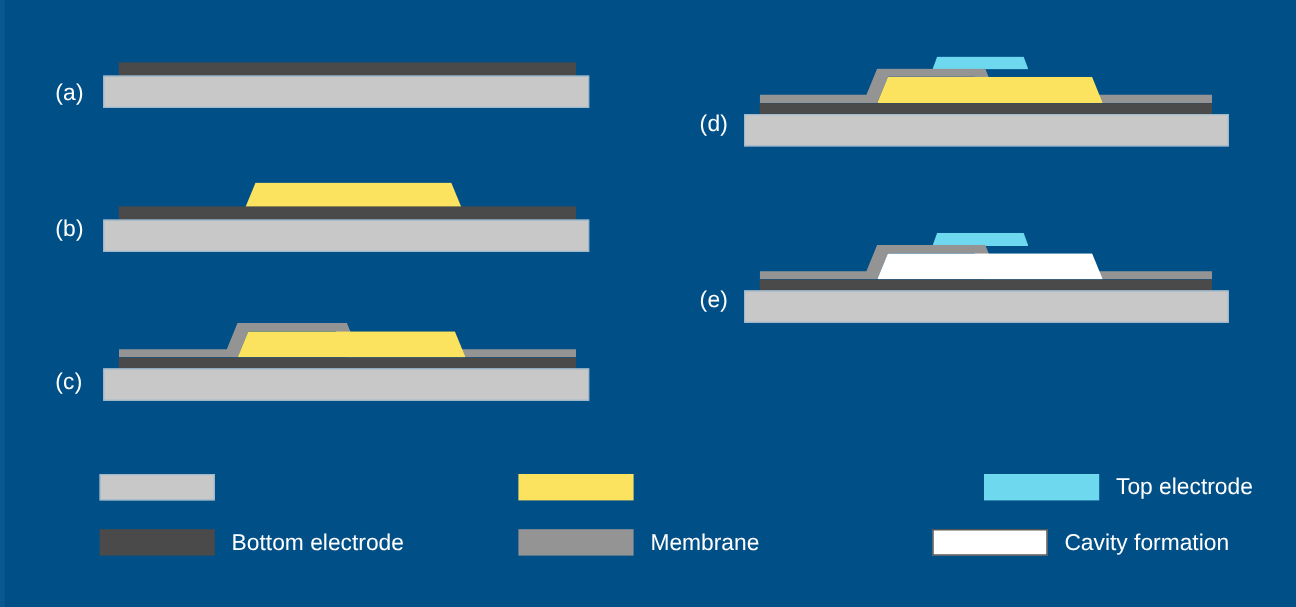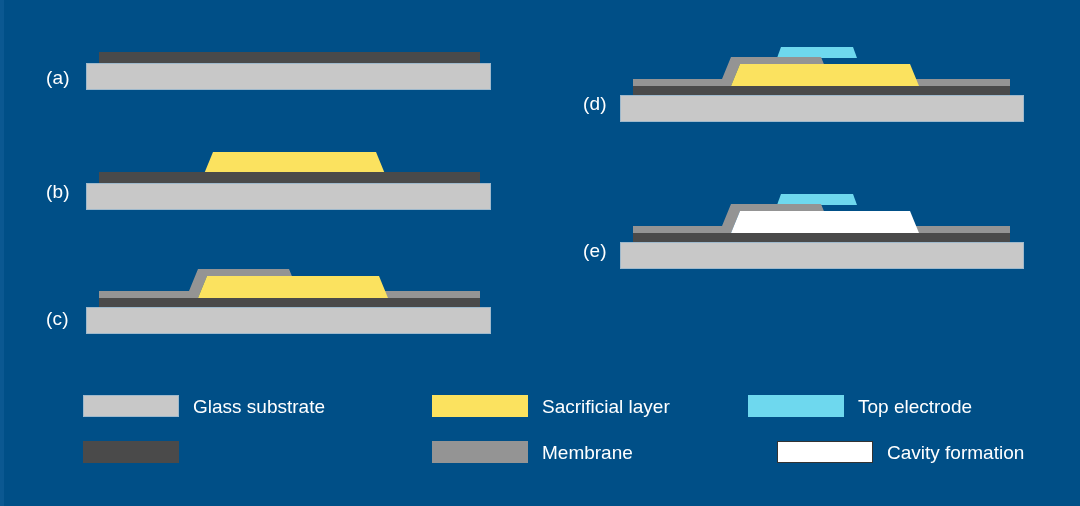--- a/index.html
+++ b/index.html
@@ -142,38 +142,37 @@
 
     <div class="piece" style="left:633px; top:233px; width:377px; height:9px; background:#4a4a4a;"></div>
 
     <div class="piece" style="left:620px; top:242px; width:404px; height:27px; background:#c8c8c8; border:1px solid #9fb9cc; box-sizing:border-box;"></div>
   </div>
 
   <div>
 
     <div class="legend-item" style="left:83px; top:395px;">
       <span class="legend-swatch" style="background:#c8c8c8; border:1px solid #9fb9cc; box-sizing:border-box;"></span>
-      <span class="legend-text">Glass substrate</span>
     </div>
 
     <div class="legend-item" style="left:83px; top:441px;">
       <span class="legend-swatch" style="background:#4a4a4a;"></span>
+      <span class="legend-text">Bottom electrode</span>
     </div>
 
     <div class="legend-item" style="left:432px; top:395px;">
       <span class="legend-swatch" style="background:#fbe25f;"></span>
-      <span class="legend-text">Sacrificial layer</span>
     </div>
 
     <div class="legend-item" style="left:432px; top:441px;justify-content:space-between;">
       <span class="legend-swatch" style="background:#949494;"></span>
       <span class="legend-text">Membrane</span>
     </div>
 
-    <div class="legend-item" style="left:748px; top:395px;">
+    <div class="legend-item" style="left:820px; top:395px;">
       <span class="legend-swatch" style="background:#6ed8ee;"></span>
       <span class="legend-text">Top electrode</span>
     </div>
 
     <div class="legend-item" style="left:777px; top:441px;align-items:center;">
       <span class="legend-swatch" style="background:#ffffff; border:1px solid #333333; box-sizing:border-box;"></span>
       <span class="legend-text">Cavity formation</span>
     </div>
 
   </div>

